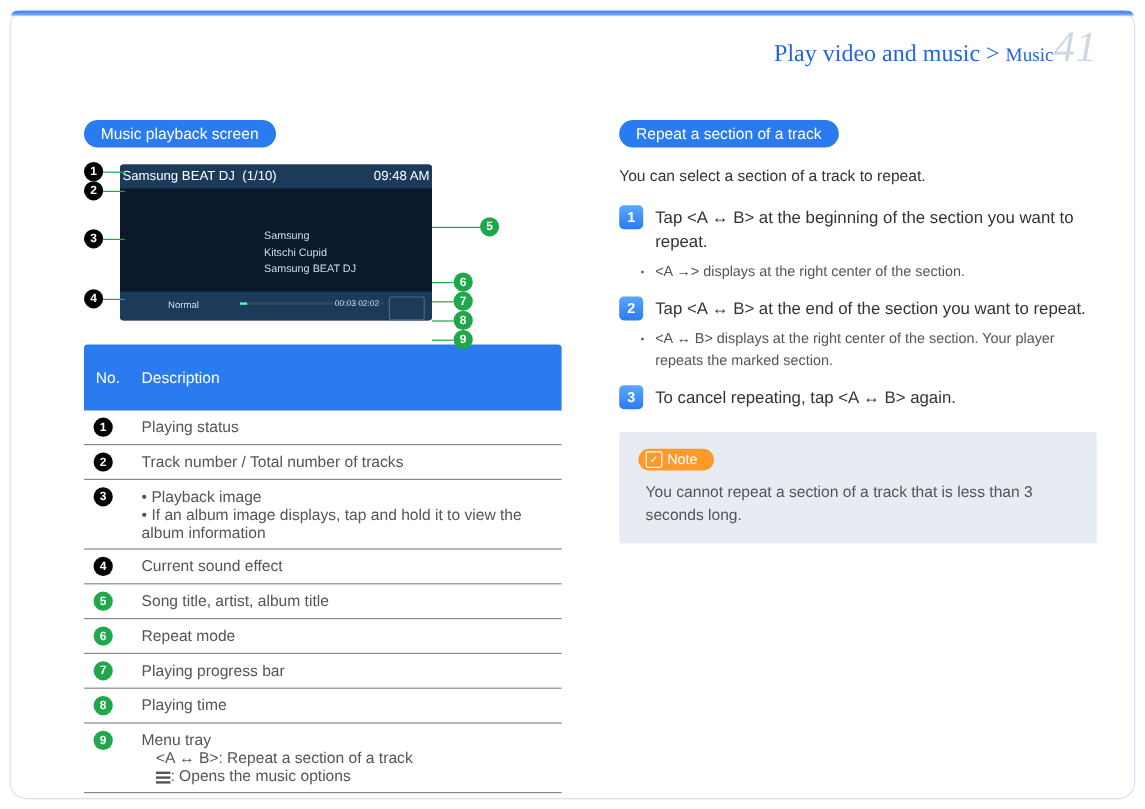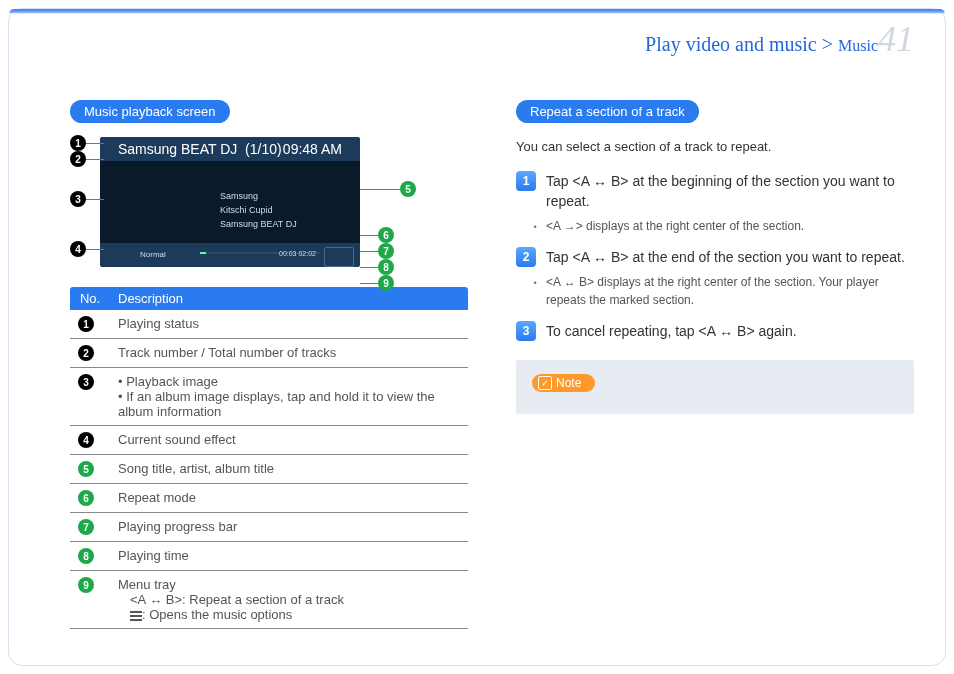--- a/index.html
+++ b/index.html
@@ -59,21 +59,21 @@
   
   .screenshot-wrap { position: relative; width: 320px; margin-bottom: 20px; }
   .screenshot {
     width: 260px; height: 130px;
     background: #0a1a2a;
     border-radius: 3px;
     position: relative;
     overflow: hidden;
     margin-left: 30px;
   }
-  .ss-top { background:#1c3a5a; color:#fff; font-size:14px; padding:4px 18px; display:flex; justify-content:space-between; }
+  .ss-top { background:#1c3a5a; color:#fff; font-size:11px; padding:4px 2px; display:flex; justify-content:space-between; }
   .ss-brand { position:absolute; top:18px; left:0; right:0; color:#fff; font-weight:bold; font-style:italic; font-size:18px; height:30px; background:linear-gradient(90deg,#0f2233,#2a4a60,#0f2233); padding-left:10px; line-height:30px;}
   .ss-brand span.dj{ font-size:11px; font-style:normal; }
   .ss-tracks { position:absolute; top:52px; left:120px; font-size:9px; color:#cde; line-height:14px;}
   .ss-bottom { position:absolute; bottom:0; left:0; right:0; height:24px; background:#1c3a5a; }
   .ss-bottom .eff { position:absolute; left:40px; top:7px; font-size:8px; color:#cde;}
   .ss-bottom .bar { position:absolute; left:100px; right:40px; top:9px; height:2px; background:#2a4a60;}
   .ss-bottom .bar::before{content:"";position:absolute;left:0;width:5%;top:0;bottom:0;background:#5fa;}
   .ss-bottom .time { position:absolute; right:44px; top:7px; font-size:7px; color:#cde;}
   .ss-bottom .menu { position:absolute; right:6px; top:4px; width:30px; height:20px; border:1px solid #4a6a8a; border-radius:2px;}
   
@@ -85,21 +85,21 @@
     font-size:10px; font-weight:bold; display:flex; align-items:center; justify-content:center;
     flex-shrink:0;
   }
   .num-badge.black { background:#000; }
   .num-badge.green { background:#1fa84a; }
   .callout .line { height:1px; background:#1fa84a; }
   .callout.left .line{ width:18px;}
   .callout.right .line{ width:18px;}
   
   table.desc { width:100%; border-collapse:collapse; font-size:13px; }
-  table.desc th { background:#2a7bf0; color:#fff; text-align:left; padding:4px 8px; font-weight:normal;}
+  table.desc th { background:#2a7bf0; color:#fff; text-align:left; padding:20px 8px; font-weight:normal;}
   table.desc th:first-child{ width:40px; text-align:center; border-top-left-radius:3px;}
   table.desc th:last-child{ border-top-right-radius:3px;}
   table.desc td { padding:6px 8px; border-bottom:1px solid #888; color:#555; vertical-align:top;}
   table.desc td:first-child{ text-align:center;}
   table.desc ul{ list-style:none; padding-left:0;}
   table.desc ul li::before{ content:"• "; }
   table.desc .indent{ padding-left:12px;}
   
   .para { font-size:13px; color:#333; margin-bottom:14px; line-height:1.5;}
   .step { display:flex; gap:10px; margin-bottom:6px; }
@@ -292,15 +292,16 @@
     <div class="step">
       <div class="step-num">3</div>
       <div class="step-body">To cancel repeating, tap &lt;A ↔ B&gt; again.</div>
     </div>
 
     <div class="note-box">
       <div class="note-pill">
         <span class="ck">✓</span>
         <span>Note</span>
       </div>
+      <div class="note-text">You cannot repeat a section of a track that is less than 3 seconds long.</div>
     </div>
   </div>
 </div>
 
 </body></html>

